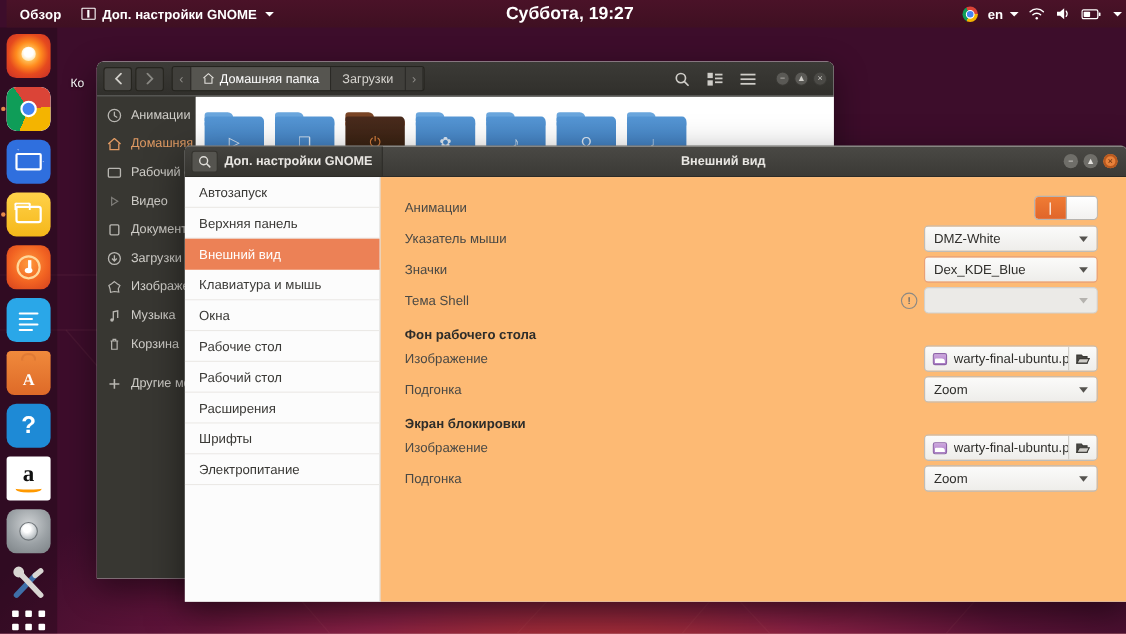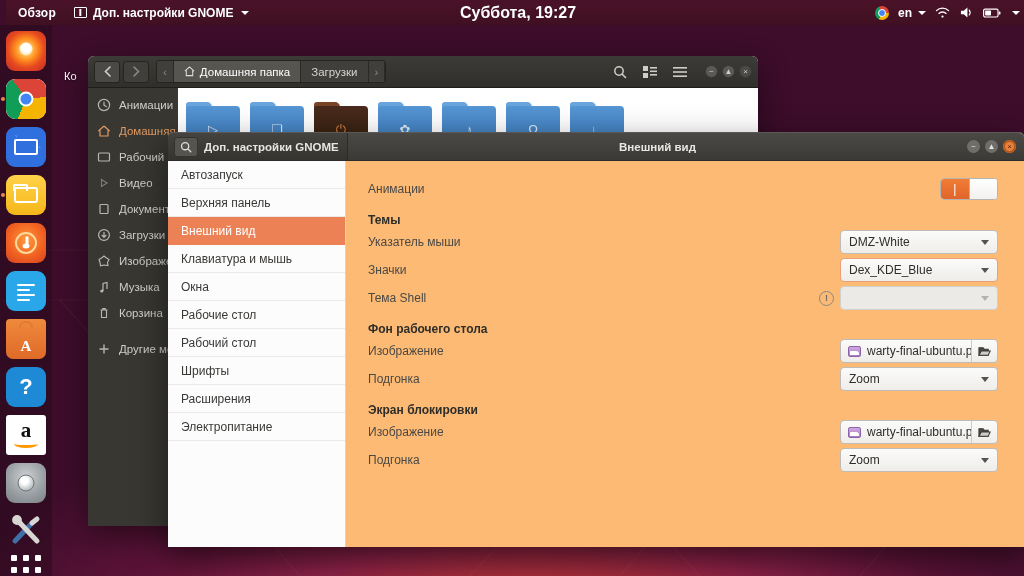--- a/index.html
+++ b/index.html
@@ -454,43 +454,42 @@
       <div class="tw-side-item">
           <span>Окна</span>
         </div>
       <div class="tw-side-item">
           <span>Рабочие стол</span>
         </div>
       <div class="tw-side-item">
           <span>Рабочий стол</span>
         </div>
       <div class="tw-side-item">
+          <span>Расширения</span>
+        </div>
+      <div class="tw-side-item">
           <span>Шрифты</span>
-        </div>
-      <div class="tw-side-item">
-          <span>Расширения</span>
         </div>
       <div class="tw-side-item">
           <span>Электропитание</span>
         </div>
     </div>
 
     <div class="tw-content">
 
       <div class="row">
         <span class="lbl">Анимации</span>
         <span class="ctl">
           <span class="switch">
             <span class="on">|</span>
             <span class="knob"></span>
           </span>
         </span>
       </div>
 
-      <div class="sec">Темы</div>
 
 
       <div class="row">
         <span class="lbl">Указатель мыши</span>
         <span class="ctl">
           <span class="combo">
             <span>DMZ-White</span>
             <span class="arw"></span>
           </span>
         </span>

